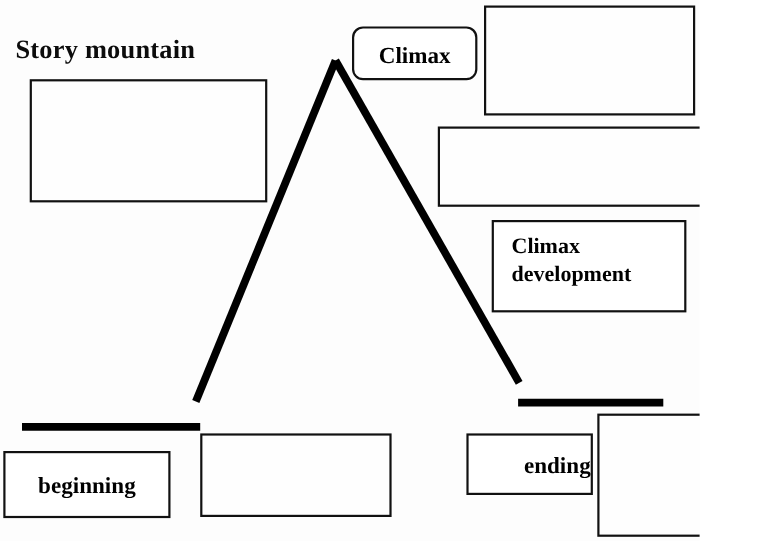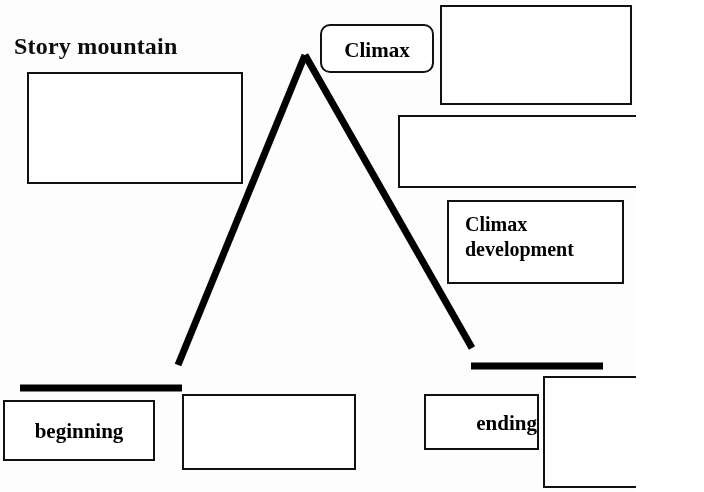--- a/index.html
+++ b/index.html
@@ -67,21 +67,21 @@
     left: 447px; top: 200px; width: 177px; height: 84px;
   }
   #box-further .box-label {
     top: 10px;
     left: 16px;
     right: 6px;
     text-align: left;
     font-size: 20px;
   }
   #box-beginning {
-    left: 3px; top: 400px; width: 152px; height: 61px; padding-left: 23px;
+    left: 3px; top: 410px; width: 152px; height: 61px; padding-left: 23px;
   }
   #box-beginning .box-label {
     top: 16px;
     text-align: center;
     font-size: 21px;
   }
   #box-ending {
     left: 424px; top: 394px; width: 115px; height: 56px;
   }
   #box-ending .box-label {

